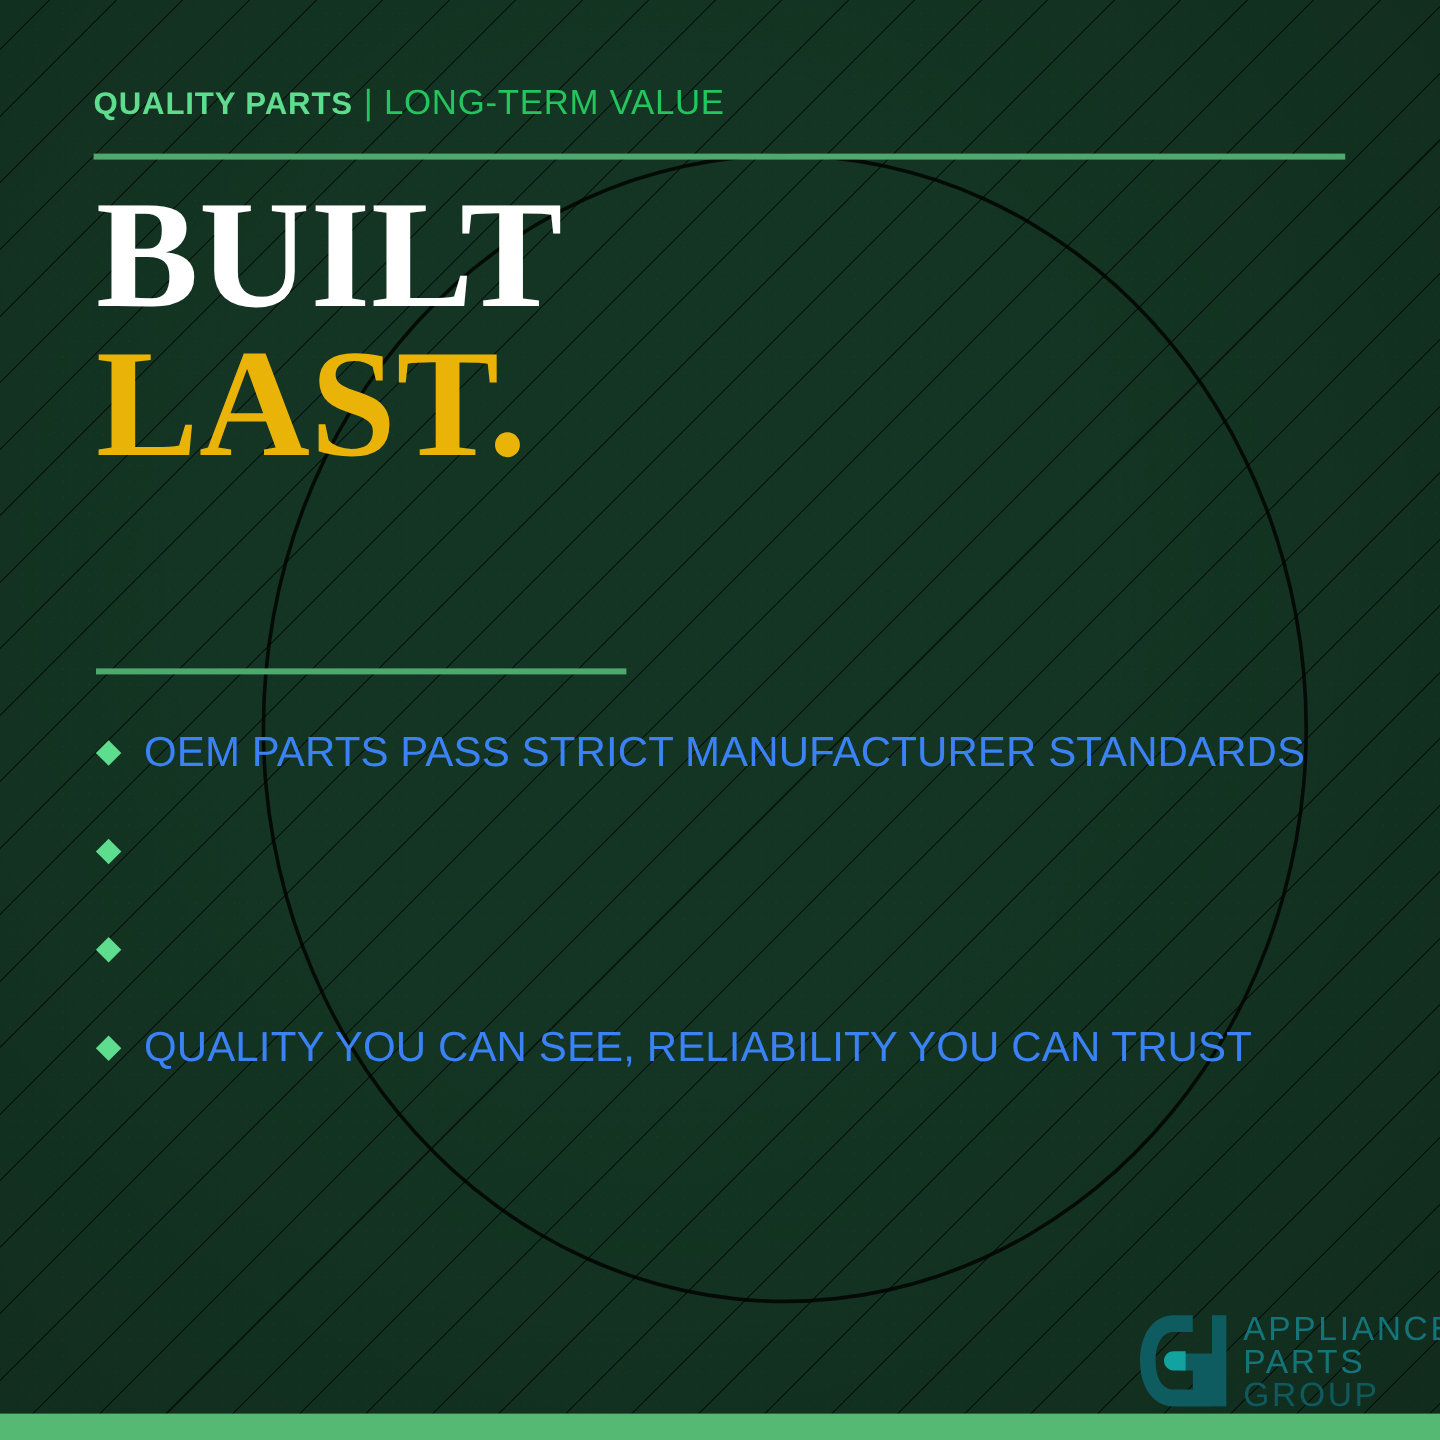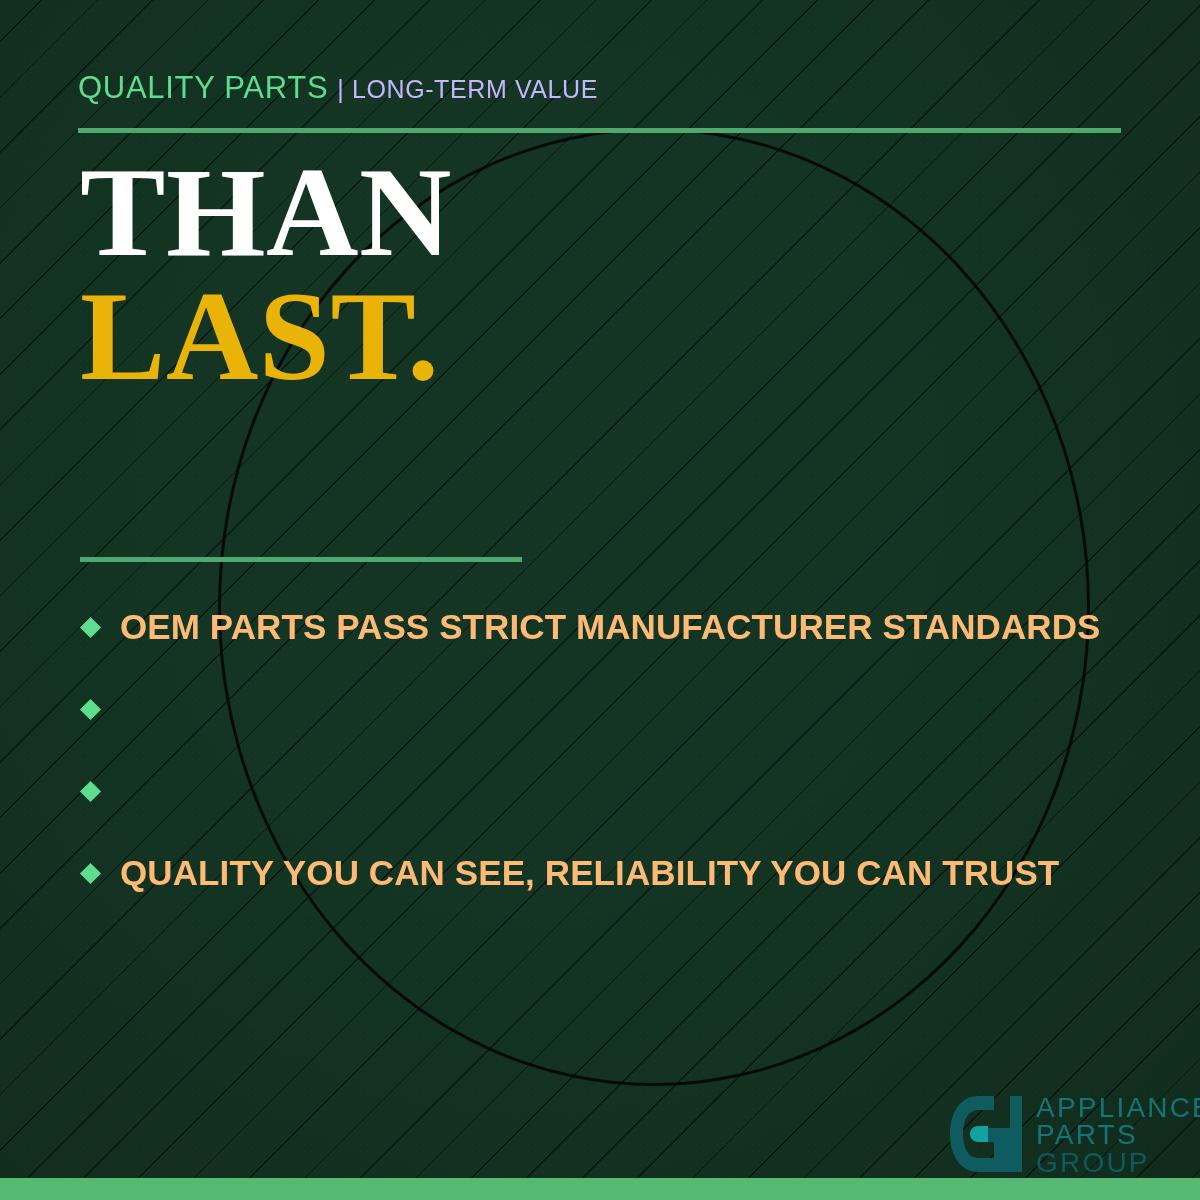--- a/index.html
+++ b/index.html
@@ -75,30 +75,30 @@
 
   
   .eyebrow {
     position: absolute;
     left: 78px;
     top: 72px;
     white-space: nowrap;
     line-height: 1;
   }
   .eyebrow-strong {
-    font-size: 31px;
-    font-weight: normal;
+    font-size: 26px;
+    font-weight: bold;
     letter-spacing: 0.7px;
     color: #5FDD8E;
   }
   .eyebrow-light {
-    font-size: 25px;
+    font-size: 29px;
     font-weight: normal;
     letter-spacing: 0.6px;
-    color: #c4b5fd;
+    color: #22c55e;
     margin-left: 9px;
   }
 
   .rule-top {
     position: absolute;
     left: 78px;
     top: 128px;
     width: 1043px;
     height: 5px;
     background: #4FA96E;
@@ -144,22 +144,22 @@
     flex: 0 0 auto;
     width: 15px;
     height: 15px;
     background: #5FDD8E;
     transform: rotate(45deg);
     margin-right: 22px;
     margin-left: 3px;
   }
   .bullet-text {
     font-size: 35px;
-    font-weight: bold;
-    color: #fdba74;
+    font-weight: normal;
+    color: #3b82f6;
     letter-spacing: 0.1px;
     white-space: nowrap;
   }
 
   
   .logo {
     position: absolute;
     left: 948px;
     top: 1092px;
     display: flex;
@@ -206,21 +206,21 @@
 
   <div class="content">
 
     <div class="eyebrow">
       <span class="eyebrow-strong">QUALITY PARTS</span><span class="eyebrow-light">| LONG-TERM VALUE</span>
     </div>
 
     <div class="rule-top"></div>
 
     <div class="headline">
-      <span class="hl-line hl-white">THAN</span>
+      <span class="hl-line hl-white">BUILT</span>
       <span class="hl-line hl-green">LAST.</span>
     </div>
 
     <div class="rule-mid"></div>
 
     <div class="bullets">
 
       <div class="bullet-row">
         <span class="bullet-diamond"></span>
         <span class="bullet-text">OEM PARTS PASS STRICT MANUFACTURER STANDARDS</span>

